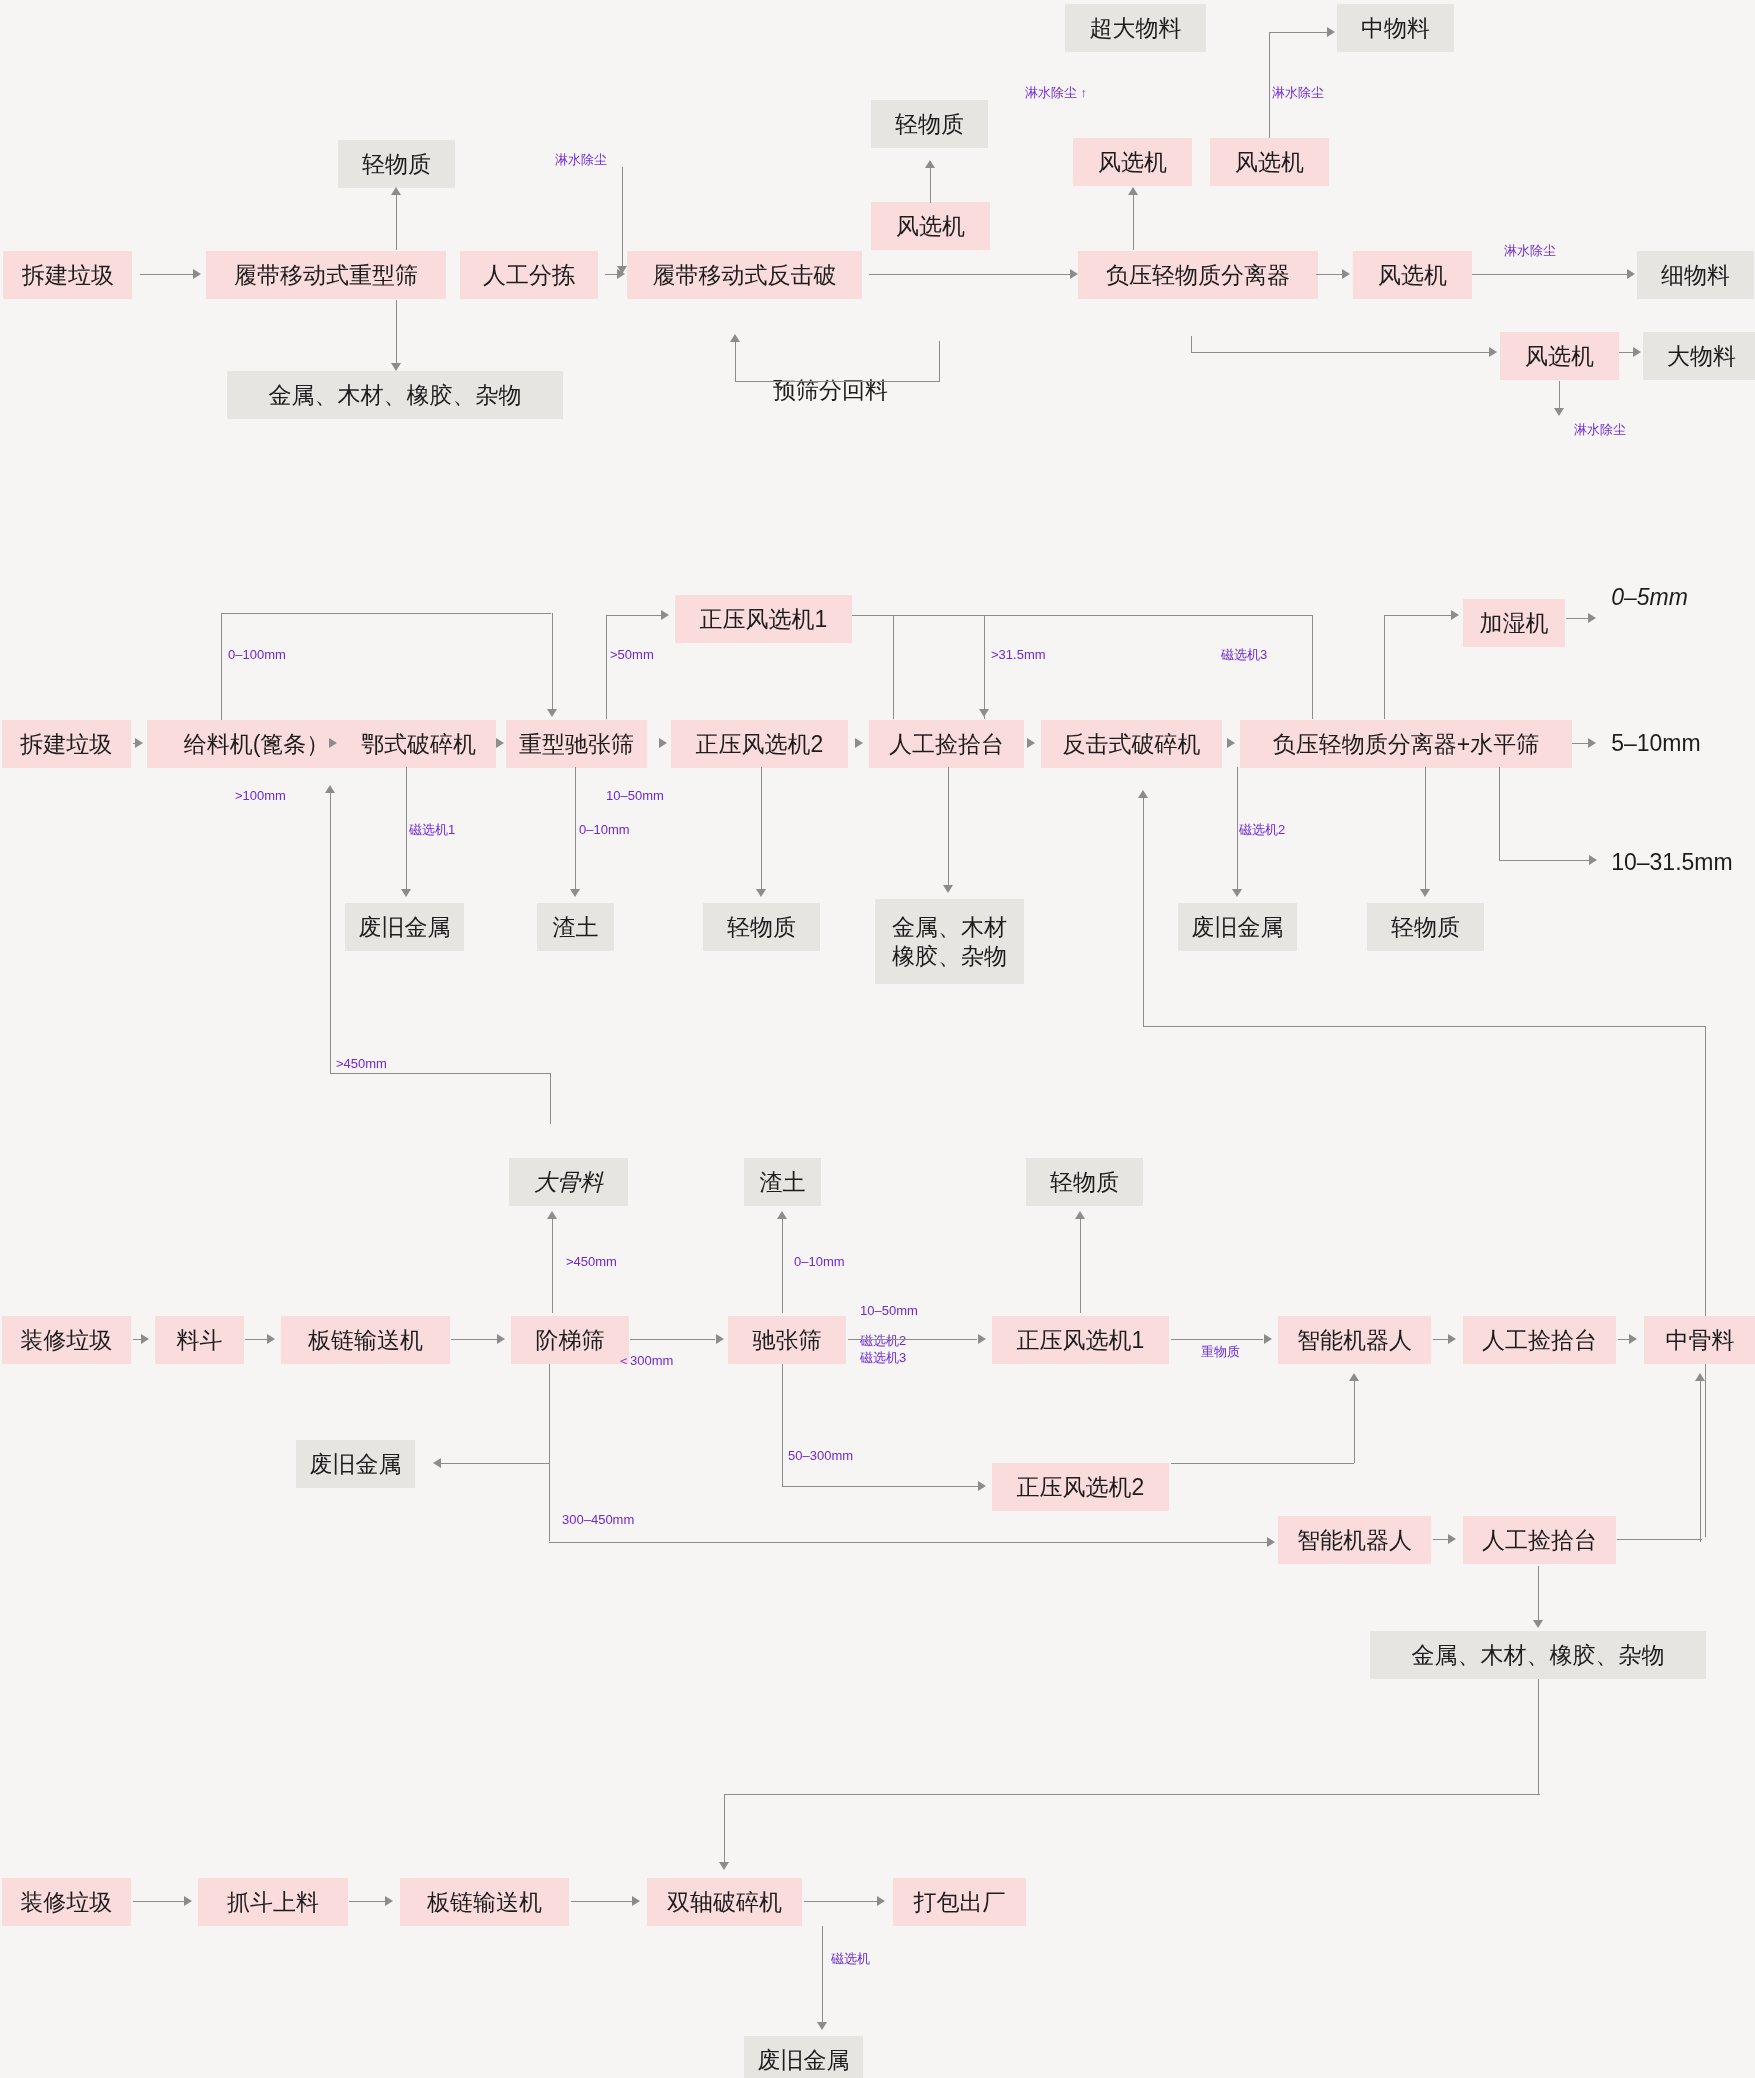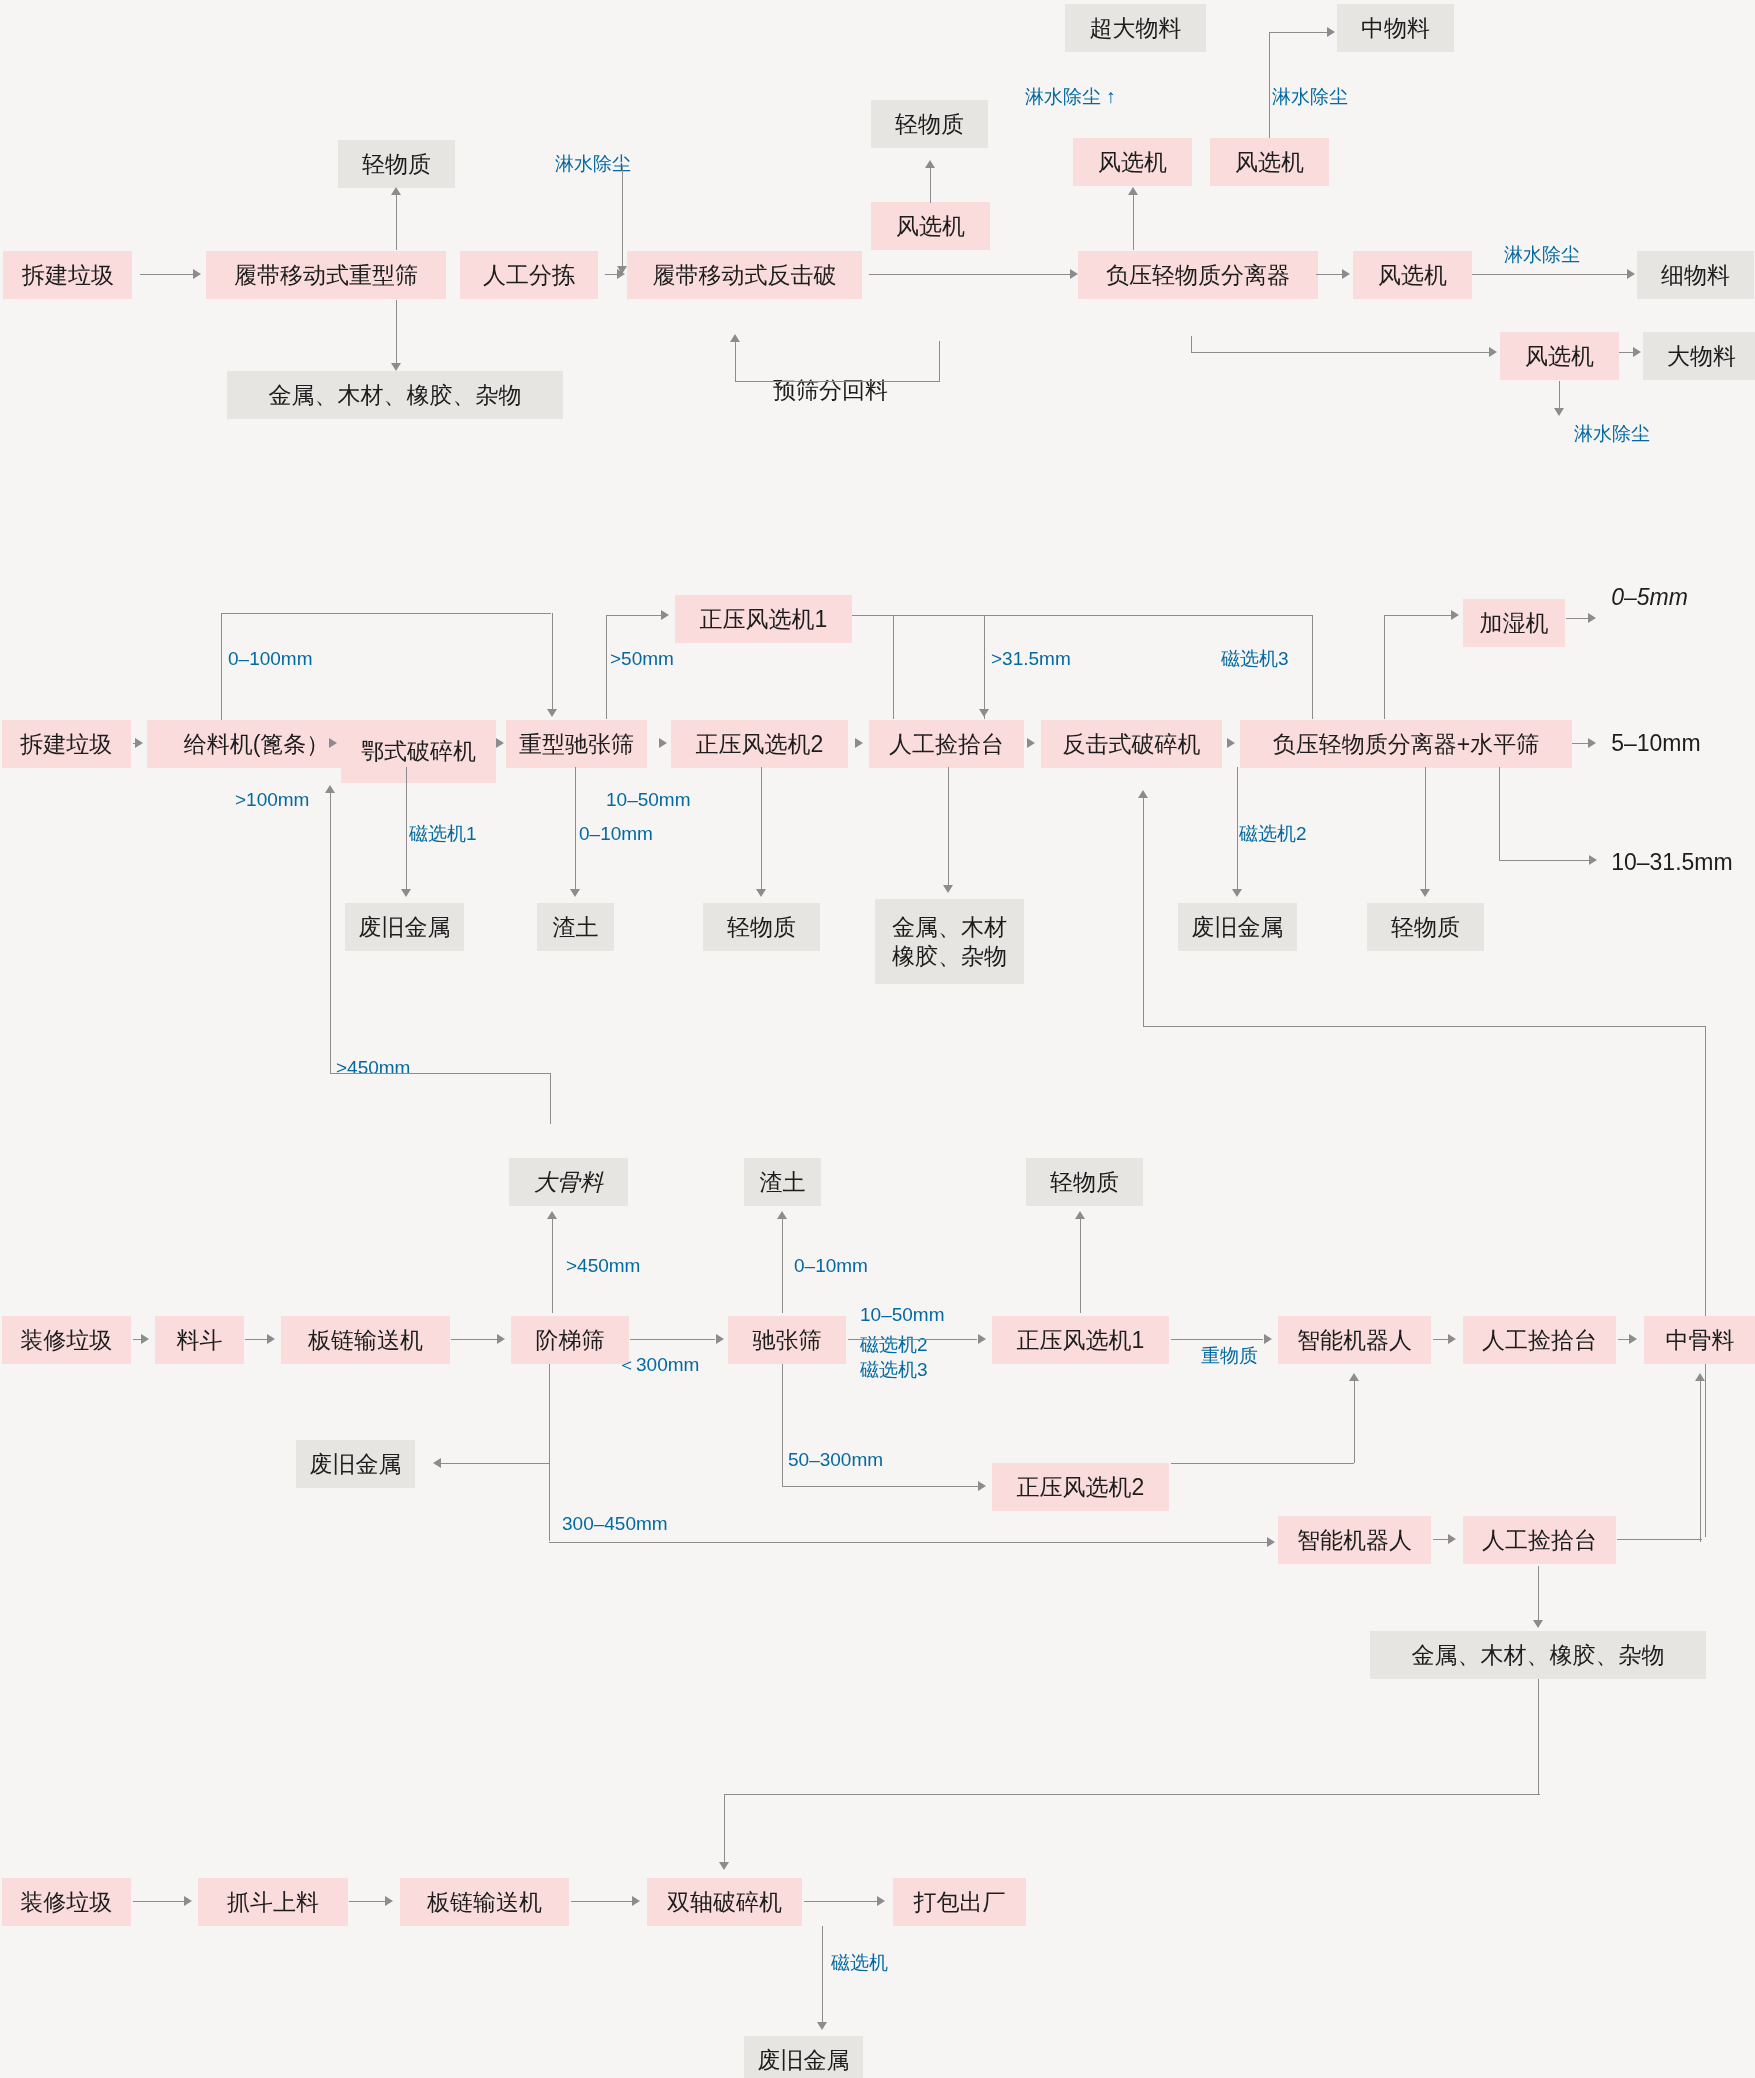--- a/index.html
+++ b/index.html
@@ -19,22 +19,22 @@
     line-height:1.25;
     white-space:pre;
     text-align:center;
     padding:5.1px 10.2px;
   }
   .pink{background:#fbdcdc;}
   .grey{background:#e7e5e2;}
   .plain{background:transparent;}
   .lbl{
     position:absolute;
-    font-size:19px;
-    color:#0369a1;
+    font-size:13px;
+    color:#6d28d9;
     white-space:pre;
     line-height:1.3;
   }
   .ln{position:absolute;background:#8c8c8c;}
   .h{height:1.3px;}
   .v{width:1.3px;}
   .arw{position:absolute;width:0;height:0;}
   .arw-r{border-left:8.5px solid #8c8c8c;border-top:5.1px solid transparent;border-bottom:5.1px solid transparent;}
   .arw-l{border-right:8.5px solid #8c8c8c;border-top:5.1px solid transparent;border-bottom:5.1px solid transparent;}
   .arw-d{border-top:8.5px solid #8c8c8c;border-left:5.1px solid transparent;border-right:5.1px solid transparent;}
@@ -113,21 +113,21 @@
 <div class="arw arw-r" style="left:1489px;top:347px;"></div>
 
 <div class="ln h" style="left:1619px;top:352px;width:15.3px;"></div>
 <div class="arw arw-r" style="left:1633px;top:347px;"></div>
 
 <div class="ln v" style="left:1559px;top:381px;height:32px;"></div>
 <div class="arw arw-d" style="left:1554px;top:408px;"></div>
 
 <div class="node pink" style="left:1.7px;top:720px;width:129px;height:48px;">拆建垃圾</div>
 <div class="node pink" style="left:147px;top:720px;width:219px;height:48px;">给料机(篦条）</div>
-<div class="node pink" style="left:341px;top:720px;width:155px;height:63px;">鄂式破碎机</div>
+<div class="node pink" style="left:341px;top:720px;width:155px;height:48px;">鄂式破碎机</div>
 <div class="node pink" style="left:506px;top:720px;width:141px;height:48px;">重型驰张筛</div>
 <div class="node pink" style="left:671px;top:720px;width:177px;height:48px;">正压风选机2</div>
 <div class="node pink" style="left:869px;top:720px;width:155px;height:48px;">人工捡拾台</div>
 <div class="node pink" style="left:1041px;top:720px;width:181px;height:48px;">反击式破碎机</div>
 <div class="node pink" style="left:1240px;top:720px;width:332px;height:48px;">负压轻物质分离器+水平筛</div>
 <div class="node pink" style="left:675px;top:595px;width:177px;height:48px;">正压风选机1</div>
 <div class="node pink" style="left:1463px;top:599px;width:102px;height:48px;">加湿机</div>
 <div class="node grey" style="left:345px;top:903px;width:119px;height:48px;">废旧金属</div>
 <div class="node grey" style="left:537px;top:903px;width:77px;height:48px;">渣土</div>
 <div class="node grey" style="left:703px;top:903px;width:117px;height:48px;">轻物质</div>

